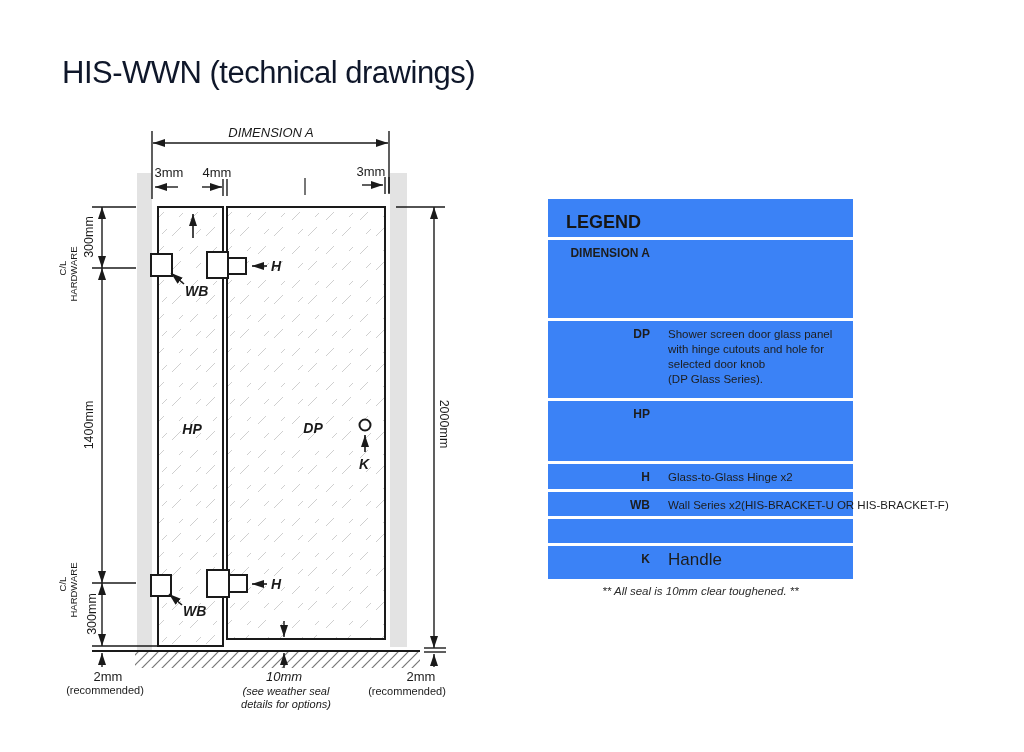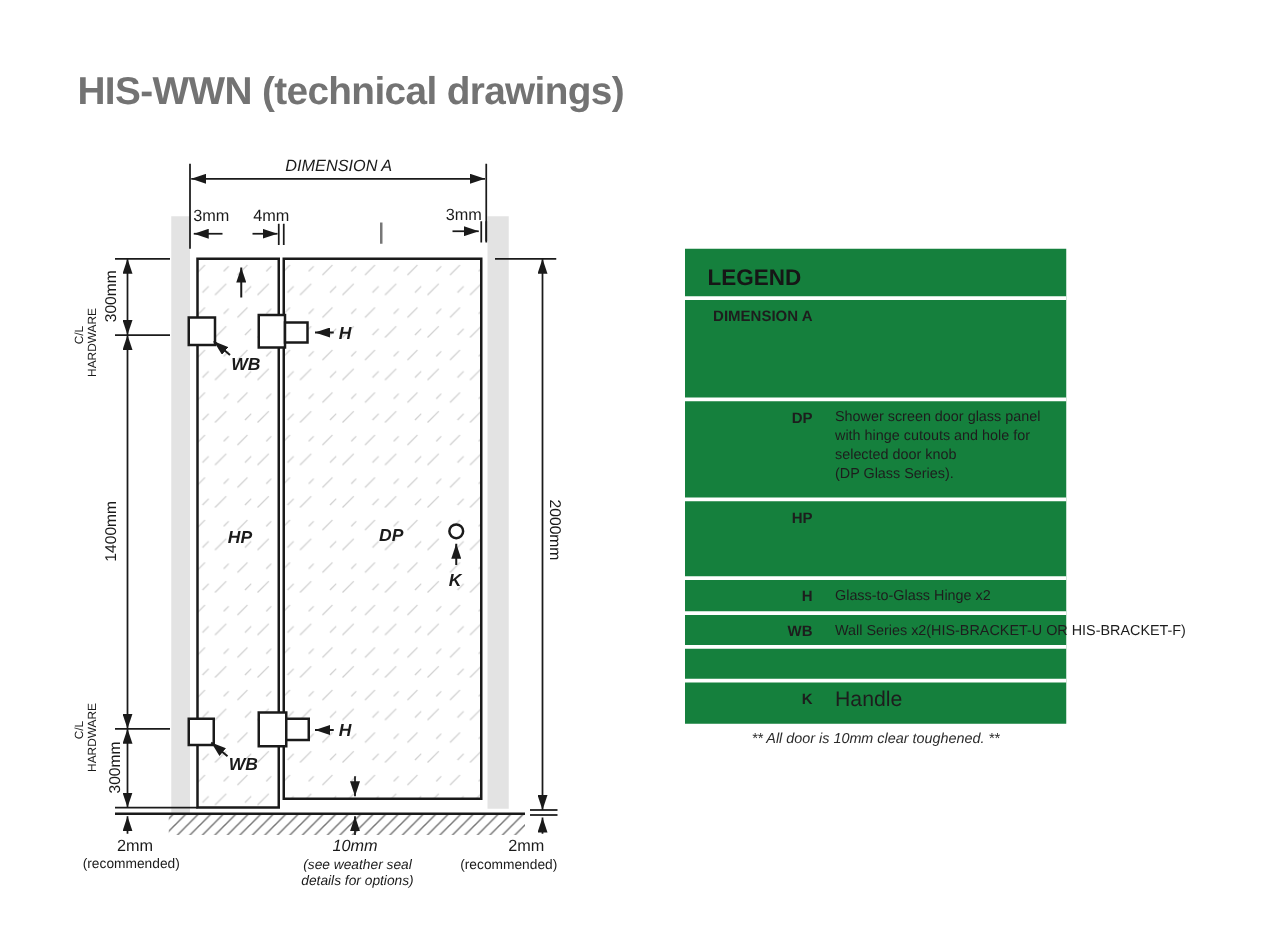--- a/index.html
+++ b/index.html
@@ -2,35 +2,35 @@
 <html><head>
 <meta charset="utf-8">
 <style>
   html,body{margin:0;padding:0;}
   body{
     width:1024px;height:752px;position:relative;background:#ffffff;
     font-family:"Liberation Sans",sans-serif;color:#1a1a1a;overflow:hidden;
   }
   .page-title{
     position:absolute;left:62px;top:55px;margin:0;
-    font-size:31px;font-weight:bold;letter-spacing:-0.5px;color:#737373;
+    font-size:31px;font-weight:normal;letter-spacing:-0.5px;color:#0f172a;
   }
   svg{position:absolute;left:0;top:0;}
   svg text{font-family:"Liberation Sans",sans-serif;fill:#1a1a1a;}
   .t13{font-size:13px;}
   .t12r{font-size:12.5px;}
   .t11{font-size:11px;}
   .t10{font-size:9.5px;}
   .ti{font-style:italic;}
   .tbi{font-weight:bold;font-style:italic;font-size:14px;}
 
   
   .legend{
     position:absolute;left:548px;top:199px;width:305px;height:380px;
-    background:#15803d;box-sizing:border-box;
+    background:#3b82f6;box-sizing:border-box;
   }
   .legend-header{
     height:38px;box-sizing:border-box;padding:13px 0 0 18px;
     font-size:18px;font-weight:bold;color:#161616;letter-spacing:0;
   }
   .legend-row{
     display:flex;box-sizing:border-box;border-top:3px solid #ffffff;
     padding-top:6px;font-size:11.5px;line-height:15px;color:#1d1d1d;
   }
   .legend-term{
@@ -206,13 +206,13 @@
     <div class="legend-term"></div>
     <div class="legend-desc"></div>
   </div>
 
   <div class="legend-row" style="height:36px">
     <div class="legend-term">K</div>
     <div class="legend-desc big">Handle</div>
   </div>
 </div>
 
-<div class="legend-note">** All door is 10mm clear toughened. **</div>
+<div class="legend-note">** All seal is 10mm clear toughened. **</div>
 
 </body></html>

